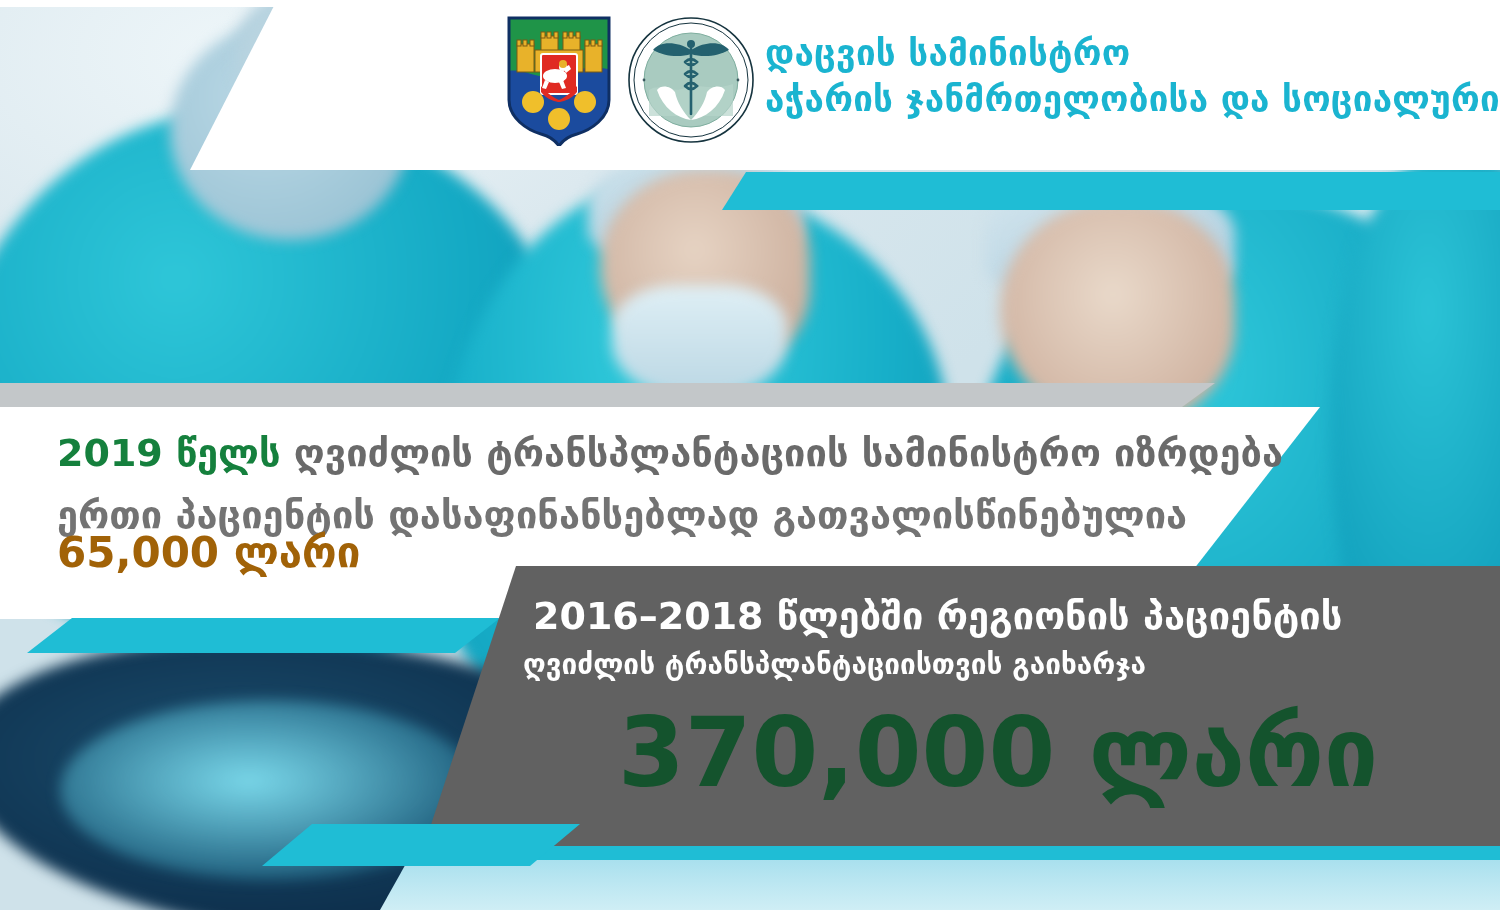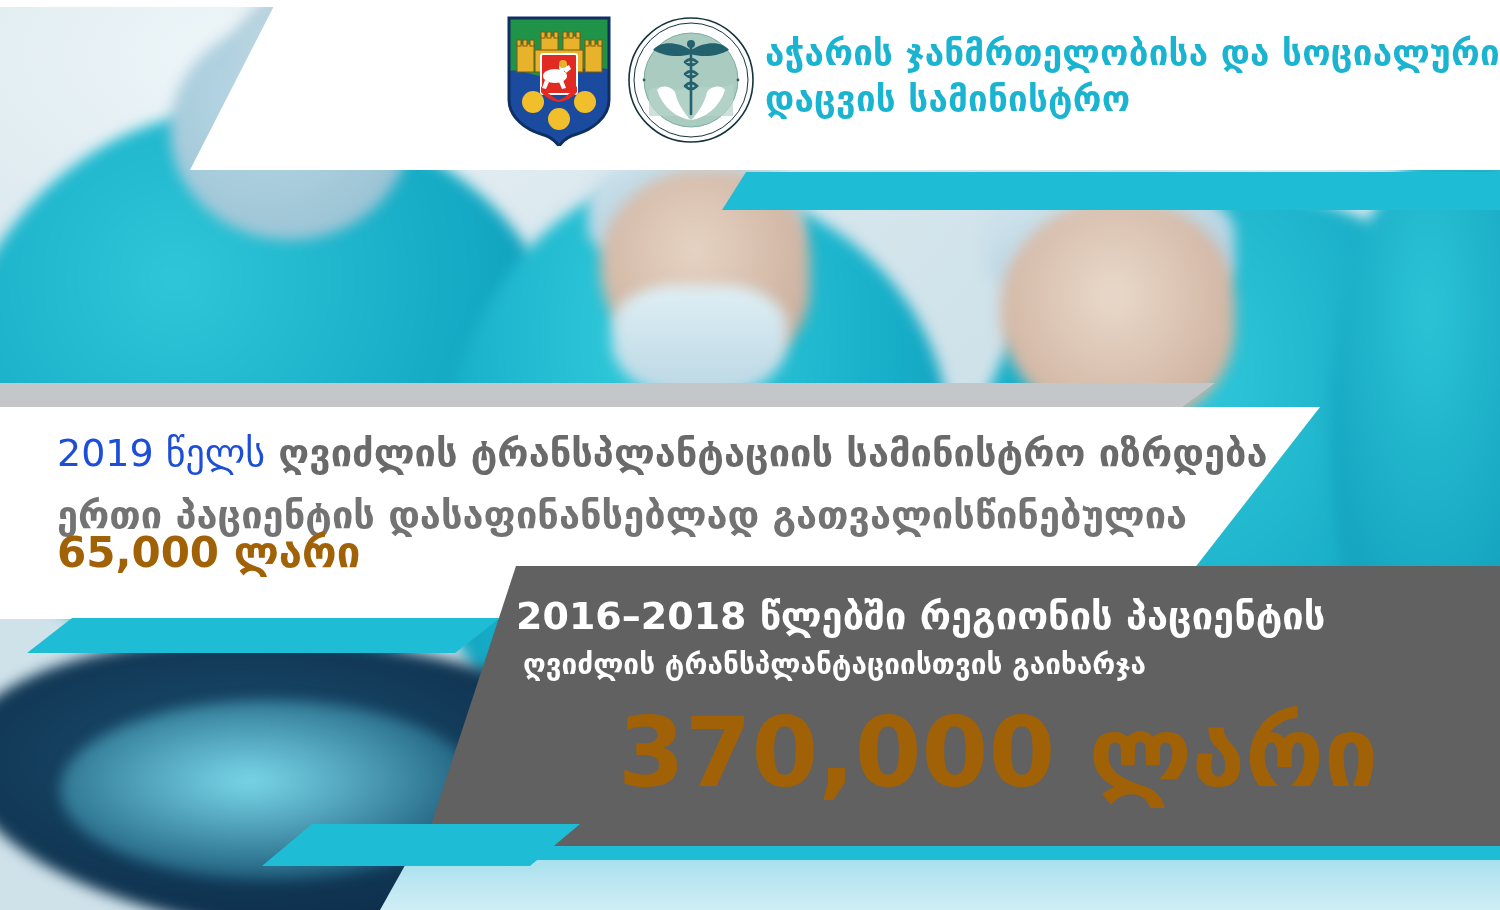--- a/index.html
+++ b/index.html
@@ -105,21 +105,21 @@
   
   .white-panel{
     position:absolute;left:0;top:407px;width:1500px;height:212px;
     background:#ffffff;
     clip-path:polygon(0 0, 1182px 0, 1320px 0, 1155px 212px, 0 212px);
   }
   .panel-line1{
     position:absolute;left:57px;top:434px;width:1180px;
     font-size:38px;line-height:1.0;font-weight:700;color:#6a6a6a;white-space:nowrap;
   }
-  .panel-line1 .hl{color:#1d4ed8;font-weight:400;}
+  .panel-line1 .hl{color:#15803d;font-weight:700;}
   .panel-line2{
     position:absolute;left:57px;top:496px;width:1180px;
     font-size:38px;line-height:1.0;font-weight:600;color:#737373;white-space:nowrap;
   }
   .panel-amount{
     position:absolute;left:57px;top:532px;
     font-size:42px;line-height:1.0;font-weight:700;color:#a16207;white-space:nowrap;
   }
 
   
@@ -132,28 +132,28 @@
   
   .grey-panel{
     position:absolute;left:0;top:566px;width:1500px;height:280px;
     background:#616161;
     clip-path:polygon(516px 0, 1500px 0, 1500px 280px, 424px 280px);
   }
   .grey-line1{
     position:absolute;left:516px;top:597px;width:960px;
     font-size:38px;line-height:1.0;font-weight:600;color:#ffffff;white-space:nowrap;
   }
-  .grey-line1 .hl{font-weight:800;}
+  .grey-line1 .hl{font-weight:800;margin-left:17px;}
   .grey-line2{
     position:absolute;left:523px;top:651px;width:960px;
     font-size:28px;line-height:1.0;font-weight:600;color:#ffffff;white-space:nowrap;
   }
   .grey-amount{
     position:absolute;left:518px;top:705px;width:960px;
-    font-size:96px;line-height:1.0;font-weight:700;color:#a16207;white-space:nowrap;
+    font-size:96px;line-height:1.0;font-weight:700;color:#14532d;white-space:nowrap;
     text-align:center;
   }
 
   
   .cyan-bottom-slab{
     position:absolute;left:0;top:846px;width:1500px;height:14px;
     background:#1fbdd5;
     clip-path:polygon(424px 0, 1500px 0, 1500px 14px, 408px 14px);
   }
   .cyan-bottom-par{
@@ -272,22 +272,22 @@
           <circle cx="111" cy="64" r="1.4"></circle>
       </g>
       <g fill="#16343f" opacity=".55" font-size="4.2" font-family="DejaVu Sans, sans-serif">
         <text><textPath href="#ignored"></textPath></text>
       </g>
       <path id="ringtop" d="M64 12 a52 52 0 0 1 0 104 a52 52 0 0 1 0 -104" fill="none"></path>
     </svg>
   </div>
 
   <div class="ministry-title">
+    <div>დაცვის სამინისტრო</div>
     <div>აჭარის ჯანმრთელობისა და სოციალური</div>
-    <div>დაცვის სამინისტრო</div>
   </div>
 
   <div class="accent-bar"></div>
 
   <div class="grey-strip"></div>
 
   <div class="white-panel"></div>
 
   <div class="panel-line1"><span class="hl">2019 წელს</span><span> ღვიძლის ტრანსპლანტაციის სამინისტრო იზრდება</span></div>
 

